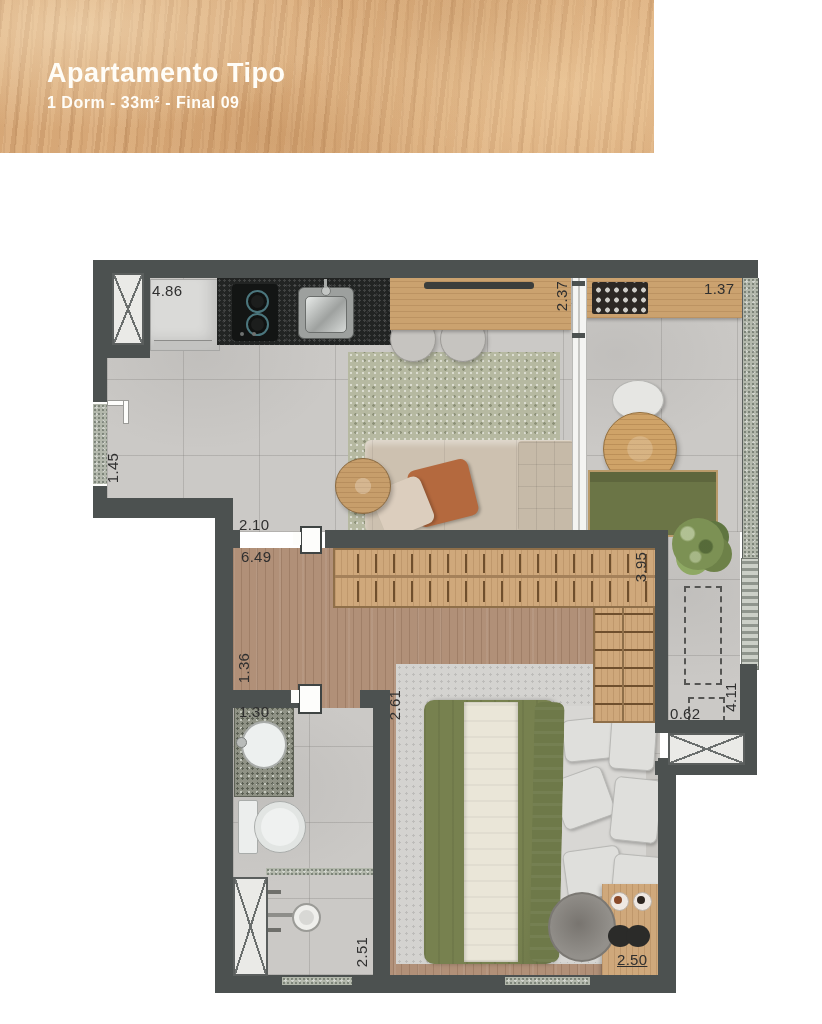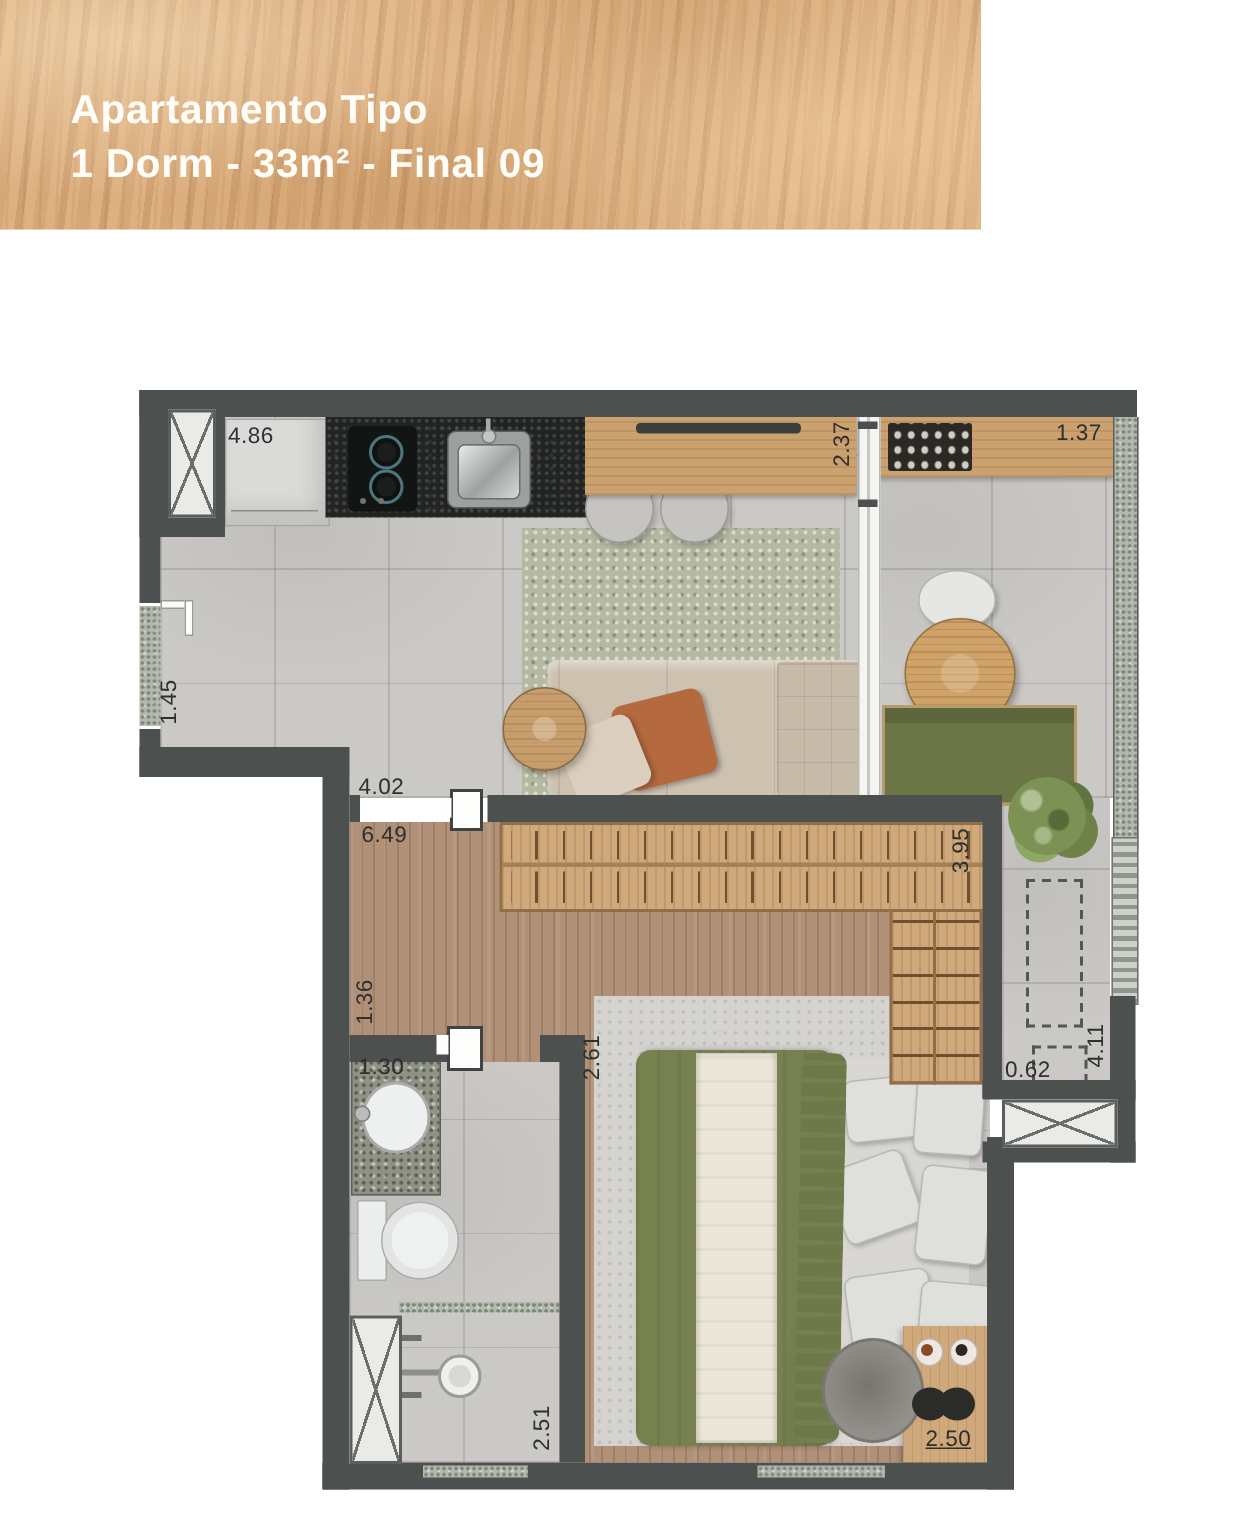--- a/index.html
+++ b/index.html
@@ -8,21 +8,21 @@
   
   #hero{position:absolute;left:0;top:0;width:654px;height:153px;background-color:#d9ab7c;
     background-image:
       radial-gradient(ellipse 420px 160px at 12% 18%, rgba(255,240,210,.45), transparent 65%),
       radial-gradient(ellipse 520px 230px at 86% 55%, rgba(255,228,185,.40), transparent 62%),
       radial-gradient(ellipse 300px 120px at 45% 88%, rgba(166,108,55,.22), transparent 65%),
       radial-gradient(ellipse 260px 200px at 70% 10%, rgba(150,95,45,.18), transparent 60%),
       repeating-linear-gradient(97deg, rgba(146,90,40,.14) 0 5px, rgba(243,205,150,.16) 5px 12px, rgba(196,140,80,.12) 12px 20px, rgba(255,225,180,.10) 20px 28px),
       repeating-linear-gradient(93deg, rgba(120,70,30,.09) 0 2px, transparent 2px 11px);}
   #hero-title{position:absolute;left:47px;top:58px;font-size:27px;font-weight:bold;color:#fffdf7;letter-spacing:.5px;}
-  #hero-sub{position:absolute;left:47px;top:94px;font-size:27px;font-weight:bold;color:#fffdf7;letter-spacing:.5px;}
+  #hero-sub{position:absolute;left:47px;top:94px;font-size:16px;font-weight:bold;color:#fffdf7;letter-spacing:.5px;}
   
   .wall{position:absolute;background:#4c5150;}
   .white{position:absolute;background:#ffffff;}
   .tile{background-color:#cbc9c6;background-image:
       repeating-linear-gradient(0deg, rgba(125,123,120,.30) 0 1px, transparent 1px 76px),
       repeating-linear-gradient(90deg, rgba(125,123,120,.30) 0 1px, transparent 1px 76px),
       radial-gradient(ellipse 200px 140px at 20% 30%, rgba(0,0,0,.05), transparent 70%);}
   .woodfloor{background-color:#b19078;background-image:
       repeating-linear-gradient(90deg, rgba(92,58,36,.20) 0 1px, transparent 1px 8px),
       repeating-linear-gradient(90deg, rgba(255,255,255,.07) 0 2px, transparent 2px 23px);}
@@ -335,21 +335,21 @@
     <div class="xbox" id="xbox1"></div>
     <div class="xbox" id="xbox2"></div>
     <div class="xbox" id="xbox3"></div>
 
     <div class="abs disc" id="plant"></div>
 
     <div class="dim" id="d-398">4.86</div>
     <div class="dim dv" id="d-237">2.37</div>
     <div class="dim" id="d-137">1.37</div>
     <div class="dim dv" id="d-145">1.45</div>
-    <div class="dim" id="d-315">4.02</div>
+    <div class="dim" id="d-315">2.10</div>
     <div class="dim" id="d-390">6.49</div>
     <div class="dim dv" id="d-395">3.95</div>
     <div class="dim dv" id="d-136">1.36</div>
     <div class="dim" id="d-130">1.30</div>
     <div class="dim dv" id="d-261">2.61</div>
     <div class="dim" id="d-062">0.62</div>
     <div class="dim dv" id="d-411">4.11</div>
     <div class="dim dv" id="d-251">2.51</div>
     <div class="dim" id="d-250">2.50</div>
   </div>

